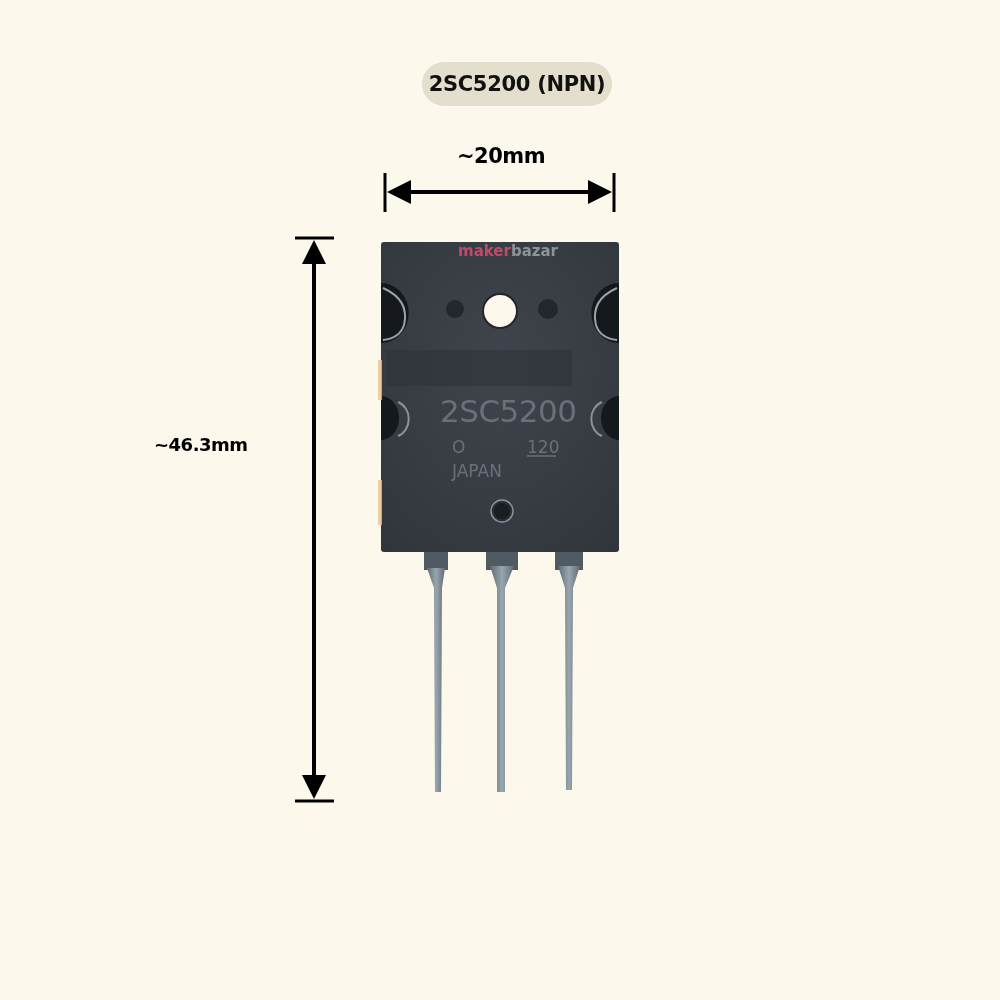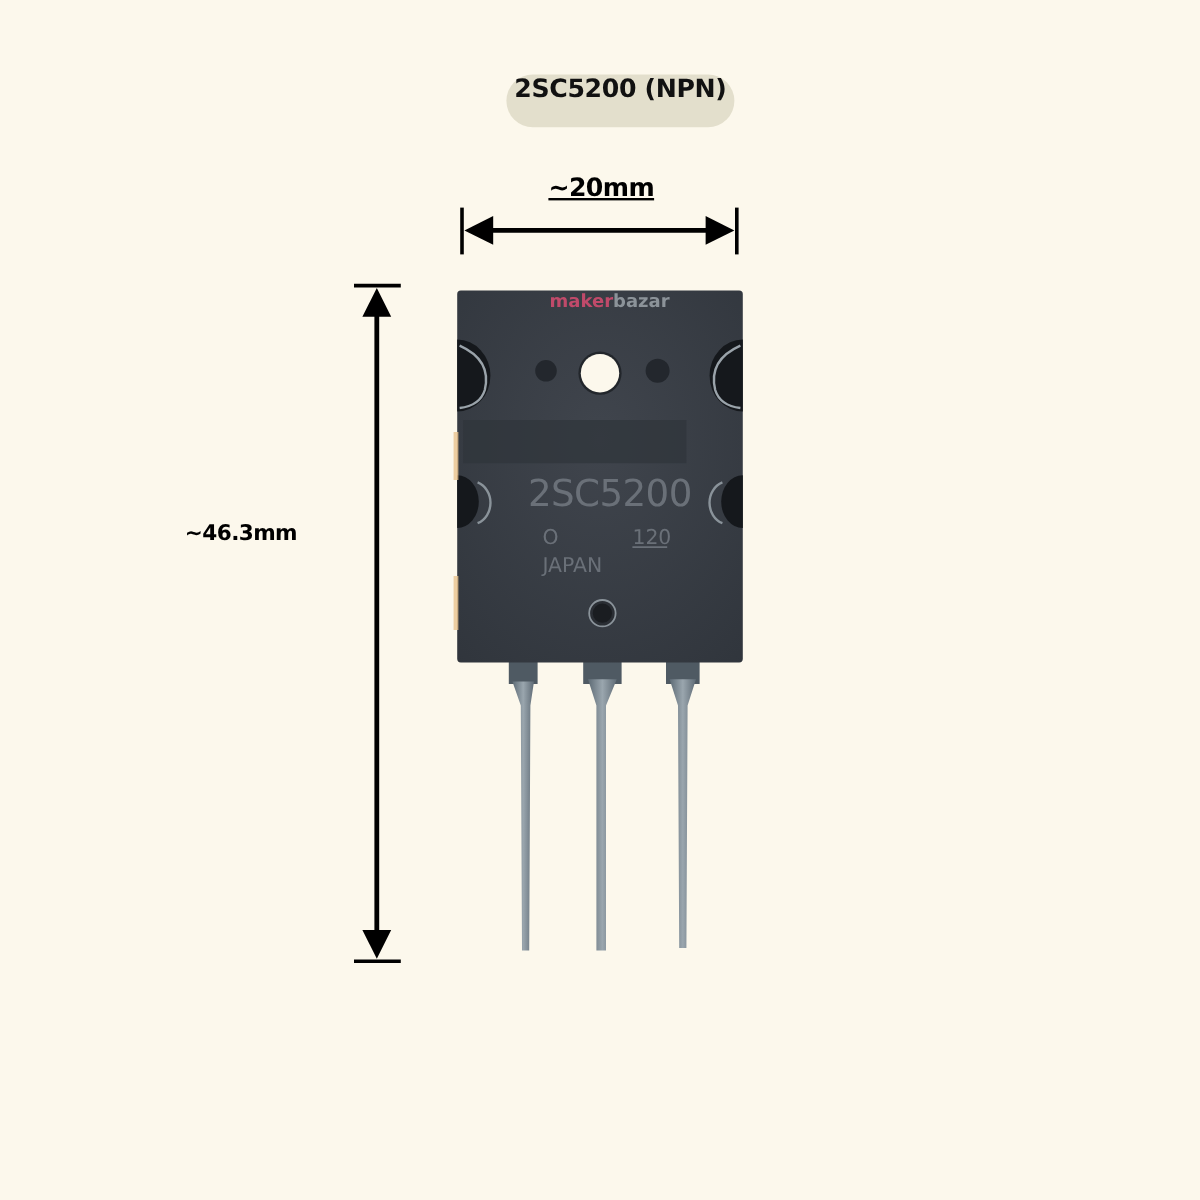--- a/index.html
+++ b/index.html
@@ -6,31 +6,31 @@
     body {
       width: 1000px; height: 1000px;
       background: #fcf8ec;
       position: relative; overflow: hidden;
       font-family: "DejaVu Sans", sans-serif;
     }
     .title-badge {
       position: absolute; left: 422px; top: 62px;
       width: 190px; height: 44px;
       background: #e3dfcc; border-radius: 22px;
-      display: flex; align-items: flex-start; justify-content: center;
+      display: flex; align-items: center; justify-content: center;
       font-family: "DejaVu Sans", sans-serif;
       font-weight: bold; font-size: 21px; color: #111;
       letter-spacing: -0.3px;
     }
     .dim-label {
       position: absolute; font-weight: bold; color: #000;
       font-family: "DejaVu Sans", sans-serif;
       letter-spacing: -0.5px;
     }
-    .dim-width-label { left: 457px; top: 144px; font-size: 21px; text-decoration: underline; }
+    .dim-width-label { left: 457px; top: 144px; font-size: 21px; }
     .dim-height-label { left: 154px; top: 434px; font-size: 18px; }
     svg.overlay { position: absolute; left: 0; top: 0; }
   </style>
 </head>
 <body>
 
 <div class="title-badge">
   <span>2SC5200 (NPN)</span>
 </div>
 

